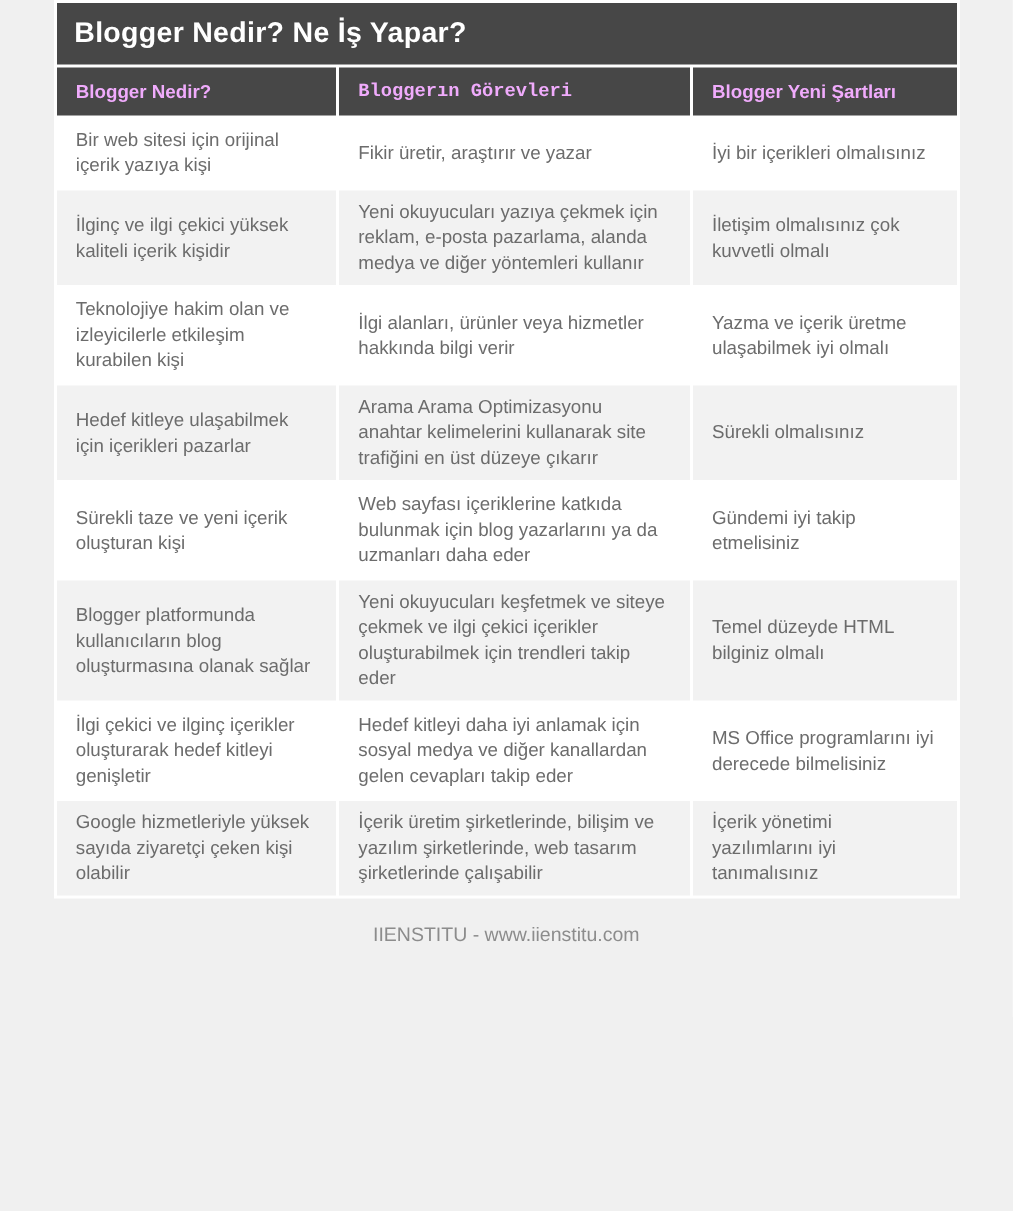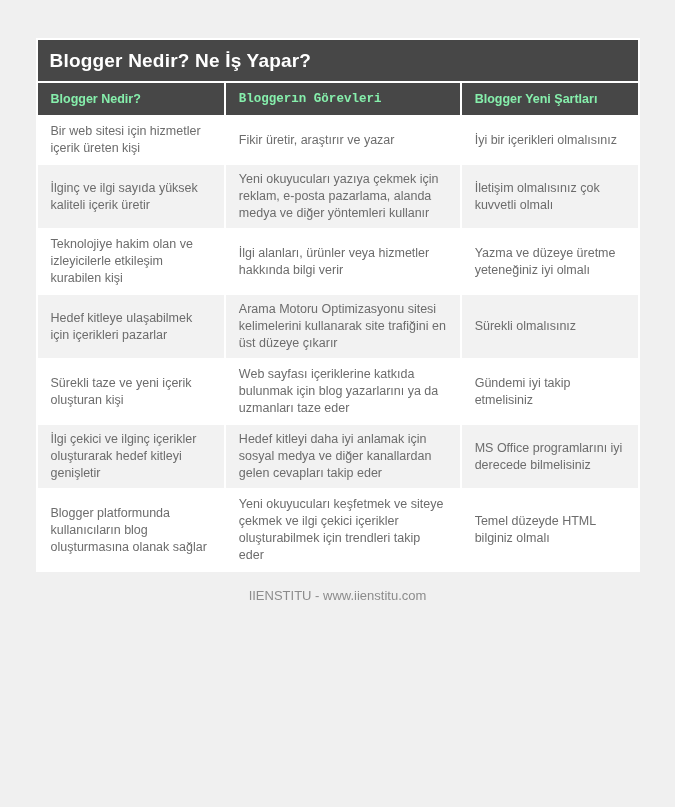--- a/index.html
+++ b/index.html
@@ -8,21 +8,20 @@
     width: 675px;
     height: 807px;
     background: #f0f0f0;
     font-family: "Liberation Sans", sans-serif;
     overflow: hidden;
   }
   .page {
     width: 675px;
     height: 677px;
     box-sizing: border-box;
-    padding-top: 38px;
   }
   .card {
     width: 600px;
     margin: 0 auto;
     background: #ffffff;
     padding: 2px;
     box-sizing: content-box;
   }
   .title-bar {
     background: #474747;
@@ -38,21 +37,21 @@
     border-spacing: 2px;
     width: calc(100% + 4px);
     margin: -2px;
     table-layout: fixed;
   }
   table.info-table th:nth-child(1) { width: 31%; }
   table.info-table th:nth-child(2) { width: 40%; font-family: Liberation Mono, monospace; }
   table.info-table th:nth-child(3) { width: 29%; }
   table.info-table th {
     background: #474747;
-    color: #86efac;
+    color: #f0abfc;
     font-size: 12.5px;
     font-weight: bold;
     text-align: left;
     padding: 9px 13px;
     vertical-align: middle;
   }
   table.info-table td {
     font-size: 12.5px;
     line-height: 1.36;
     color: #6c6c6c;
@@ -80,51 +79,56 @@
     <table class="info-table">
       <thead>
         <tr>
           <th>Blogger Nedir?</th>
           <th>Bloggerın Görevleri</th>
           <th>Blogger Yeni Şartları</th>
         </tr>
       </thead>
       <tbody>
           <tr>
-            <td>Bir web sitesi için hizmetler içerik üreten kişi</td>
+            <td>Bir web sitesi için orijinal içerik yazıya kişi</td>
             <td>Fikir üretir, araştırır ve yazar</td>
             <td>İyi bir içerikleri olmalısınız</td>
           </tr>
           <tr>
-            <td>İlginç ve ilgi sayıda yüksek kaliteli içerik üretir</td>
+            <td>İlginç ve ilgi çekici yüksek kaliteli içerik kişidir</td>
             <td>Yeni okuyucuları yazıya çekmek için reklam, e-posta pazarlama, alanda medya ve diğer yöntemleri kullanır</td>
             <td>İletişim olmalısınız çok kuvvetli olmalı</td>
           </tr>
           <tr>
             <td>Teknolojiye hakim olan ve izleyicilerle etkileşim kurabilen kişi</td>
             <td>İlgi alanları, ürünler veya hizmetler hakkında bilgi verir</td>
-            <td>Yazma ve düzeye üretme yeteneğiniz iyi olmalı</td>
+            <td>Yazma ve içerik üretme ulaşabilmek iyi olmalı</td>
           </tr>
           <tr>
             <td>Hedef kitleye ulaşabilmek için içerikleri pazarlar</td>
-            <td>Arama Motoru Optimizasyonu sitesi kelimelerini kullanarak site trafiğini en üst düzeye çıkarır</td>
+            <td>Arama Arama Optimizasyonu anahtar kelimelerini kullanarak site trafiğini en üst düzeye çıkarır</td>
             <td>Sürekli olmalısınız</td>
           </tr>
           <tr>
             <td>Sürekli taze ve yeni içerik oluşturan kişi</td>
-            <td>Web sayfası içeriklerine katkıda bulunmak için blog yazarlarını ya da uzmanları taze eder</td>
+            <td>Web sayfası içeriklerine katkıda bulunmak için blog yazarlarını ya da uzmanları daha eder</td>
             <td>Gündemi iyi takip etmelisiniz</td>
+          </tr>
+          <tr>
+            <td>Blogger platformunda kullanıcıların blog oluşturmasına olanak sağlar</td>
+            <td>Yeni okuyucuları keşfetmek ve siteye çekmek ve ilgi çekici içerikler oluşturabilmek için trendleri takip eder</td>
+            <td>Temel düzeyde HTML bilginiz olmalı</td>
           </tr>
           <tr>
             <td>İlgi çekici ve ilginç içerikler oluşturarak hedef kitleyi genişletir</td>
             <td>Hedef kitleyi daha iyi anlamak için sosyal medya ve diğer kanallardan gelen cevapları takip eder</td>
             <td>MS Office programlarını iyi derecede bilmelisiniz</td>
           </tr>
           <tr>
-            <td>Blogger platformunda kullanıcıların blog oluşturmasına olanak sağlar</td>
-            <td>Yeni okuyucuları keşfetmek ve siteye çekmek ve ilgi çekici içerikler oluşturabilmek için trendleri takip eder</td>
-            <td>Temel düzeyde HTML bilginiz olmalı</td>
+            <td>Google hizmetleriyle yüksek sayıda ziyaretçi çeken kişi olabilir</td>
+            <td>İçerik üretim şirketlerinde, bilişim ve yazılım şirketlerinde, web tasarım şirketlerinde çalışabilir</td>
+            <td>İçerik yönetimi yazılımlarını iyi tanımalısınız</td>
           </tr>
         </tbody>
     </table>
   </div>
   <div class="footer">IIENSTITU - www.iienstitu.com</div>
 </div>
 
 </body></html>

